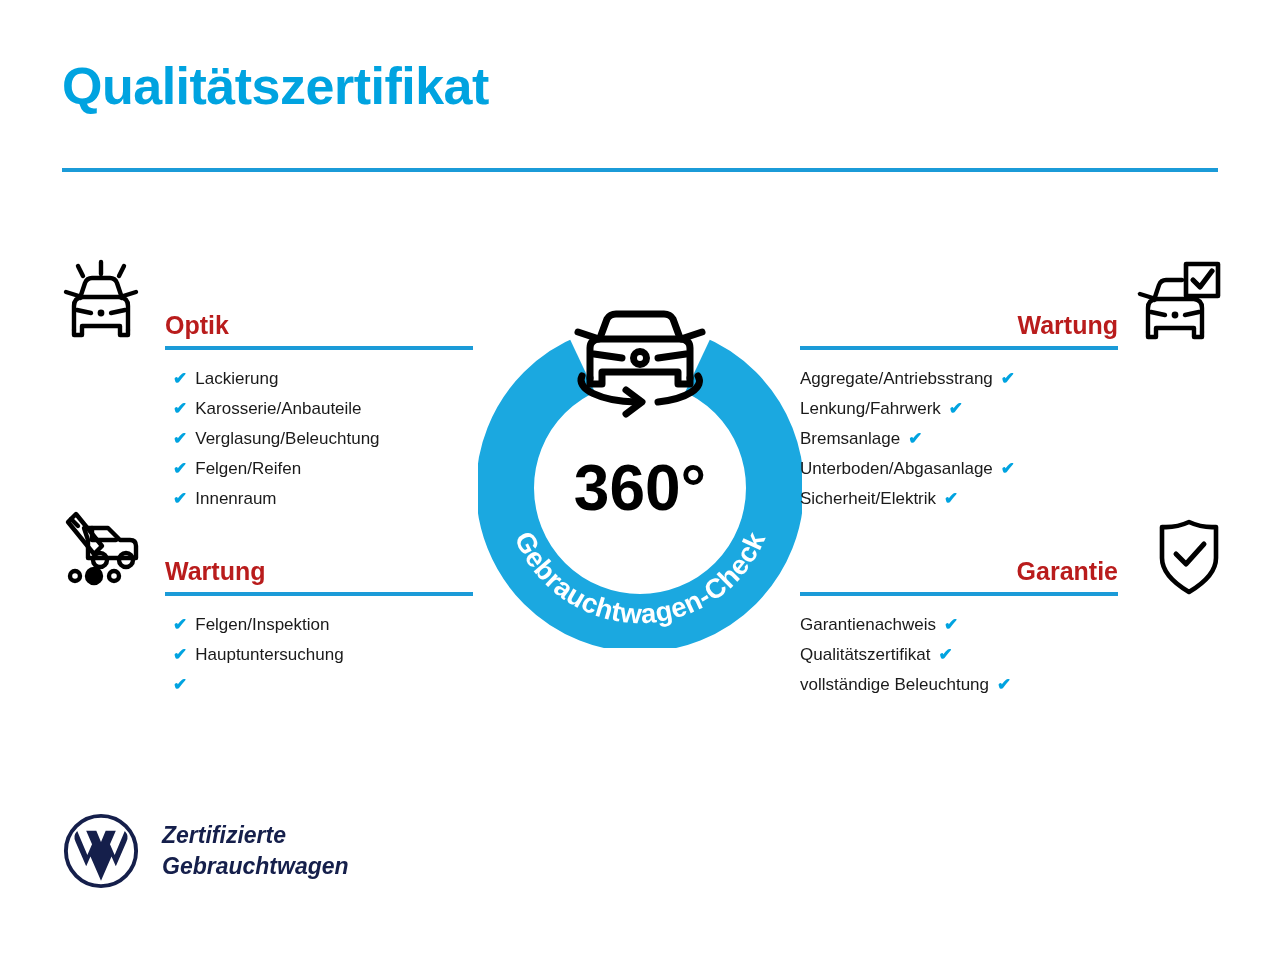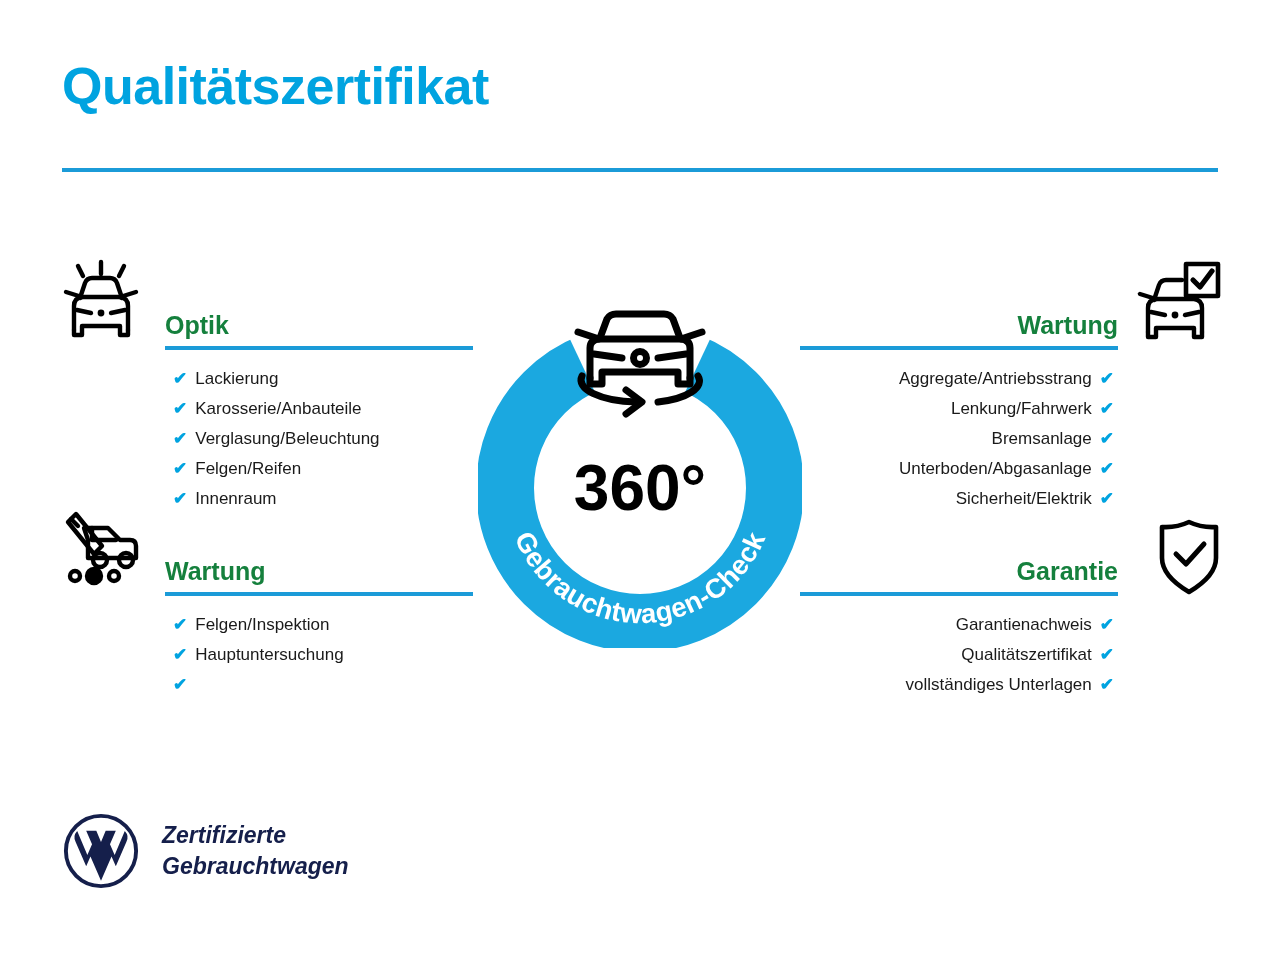--- a/index.html
+++ b/index.html
@@ -41,21 +41,21 @@
   .section {
     position: absolute;
   }
   .section-head {
     position: relative;
     height: 52px;
   }
   .section-title {
     font-size: 25px;
     font-weight: bold;
-    color: #15803d;
+    color: #b91c1c;
     position: absolute;
     bottom: 10px;
     white-space: nowrap;
   }
   .section-rule {
     position: absolute;
     bottom: 0;
     left: 0;
     width: 100%;
     height: 4px;
@@ -82,21 +82,21 @@
     font-weight: bold;
     line-height: 30px;
   }
 
   
   .left .section-title { left: 0; }
   .left .section-list li { justify-content: flex-start; padding-left: 8px; }
 
   
   .right .section-title { right: 0; }
-  .right .section-list li { justify-content: flex-end; padding-right: 4px; }
+  .right .section-list li { justify-content: flex-start; padding-right: 4px; }
 
   
   #sec-optik   { left: 165px; top: 298px; width: 308px; }
   #sec-wartung { left: 165px; top: 544px; width: 308px; }
   #sec-technik { left: 800px; top: 298px; width: 318px; }
   #sec-garantie{ left: 800px; top: 544px; width: 318px; }
 
   .sec-icon {
     position: absolute;
     width: 86px;
@@ -338,21 +338,21 @@
   <ul class="section-list">
     <li>
         <span>Garantienachweis</span>
         <span class="check">✔</span>
       </li>
     <li>
         <span>Qualitätszertifikat</span>
         <span class="check">✔</span>
       </li>
     <li>
-        <span>vollständiges Unterlagen</span>
+        <span>vollständige Beleuchtung</span>
         <span class="check">✔</span>
       </li>
   </ul>
 </div>
 
 <div id="footer-logo">
   <svg id="vw-mark" viewBox="0 0 100 100">
     <circle cx="50" cy="50" r="45" fill="none" stroke="#151F4B" stroke-width="5"></circle>
     <path d="M50 88
              L36.5 57

